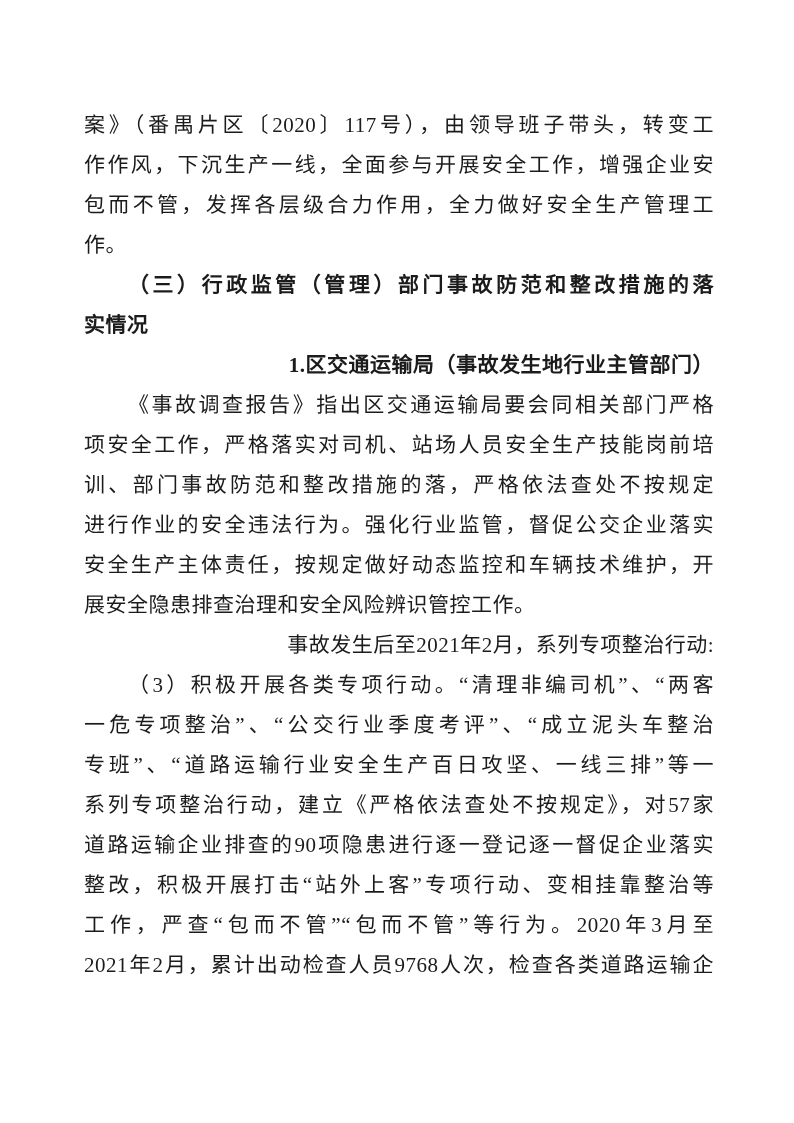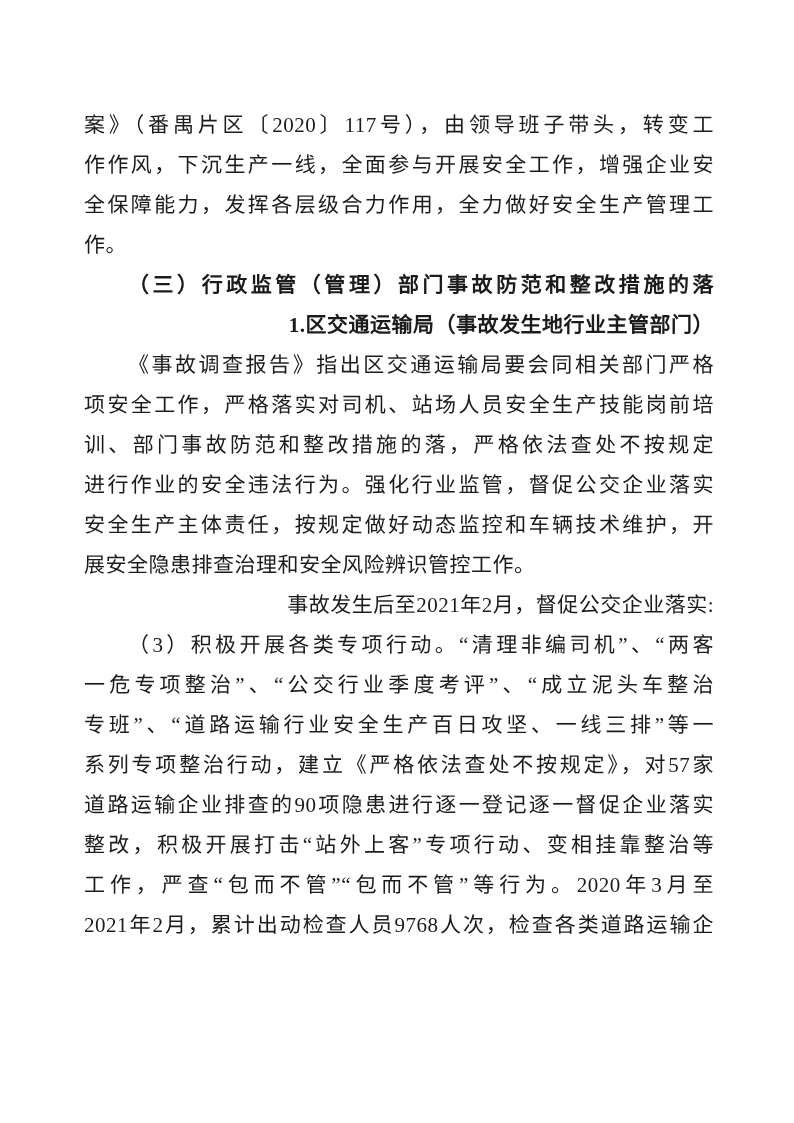--- a/index.html
+++ b/index.html
@@ -44,31 +44,32 @@
     color: #111111;
   }
 </style>
 </head>
 <body>
 
 <div class="page">
   <div class="content">
     <div class="ln j">案》（番禺片区〔2020〕117号），由领导班子带头，转变工</div>
     <div class="ln j">作作风，下沉生产一线，全面参与开展安全工作，增强企业安</div>
-    <div class="ln j">全保障能力，发挥各层级合力作用，全力做好安全生产管理工</div>
+    <div class="ln j">包而不管，发挥各层级合力作用，全力做好安全生产管理工</div>
     <div class="ln">作。</div>
     <div class="ln b ind j">（三）行政监管（管理）部门事故防范和整改措施的落</div>
+    <div class="ln b">实情况</div>
     <div class="ln b ind">1.区交通运输局（事故发生地行业主管部门）</div>
     <div class="ln ind j">《事故调查报告》指出区交通运输局要会同相关部门严格</div>
     <div class="ln j">项安全工作，严格落实对司机、站场人员安全生产技能岗前培</div>
     <div class="ln j">训、部门事故防范和整改措施的落，严格依法查处不按规定</div>
     <div class="ln j">进行作业的安全违法行为。强化行业监管，督促公交企业落实</div>
     <div class="ln j">安全生产主体责任，按规定做好动态监控和车辆技术维护，开</div>
     <div class="ln">展安全隐患排查治理和安全风险辨识管控工作。</div>
-    <div class="ln ind">事故发生后至2021年2月，督促公交企业落实:</div>
+    <div class="ln ind">事故发生后至2021年2月，系列专项整治行动:</div>
     <div class="ln ind j">（3）积极开展各类专项行动。“清理非编司机”、“两客</div>
     <div class="ln j">一危专项整治”、“公交行业季度考评”、“成立泥头车整治</div>
     <div class="ln j">专班”、“道路运输行业安全生产百日攻坚、一线三排”等一</div>
     <div class="ln j">系列专项整治行动，建立《严格依法查处不按规定》，对57家</div>
     <div class="ln j">道路运输企业排查的90项隐患进行逐一登记逐一督促企业落实</div>
     <div class="ln j">整改，积极开展打击“站外上客”专项行动、变相挂靠整治等</div>
     <div class="ln j">工作，严查“包而不管”“包而不管”等行为。2020年3月至</div>
     <div class="ln j">2021年2月，累计出动检查人员9768人次，检查各类道路运输企</div>
   </div>
   <div class="pagenum">6</div>

